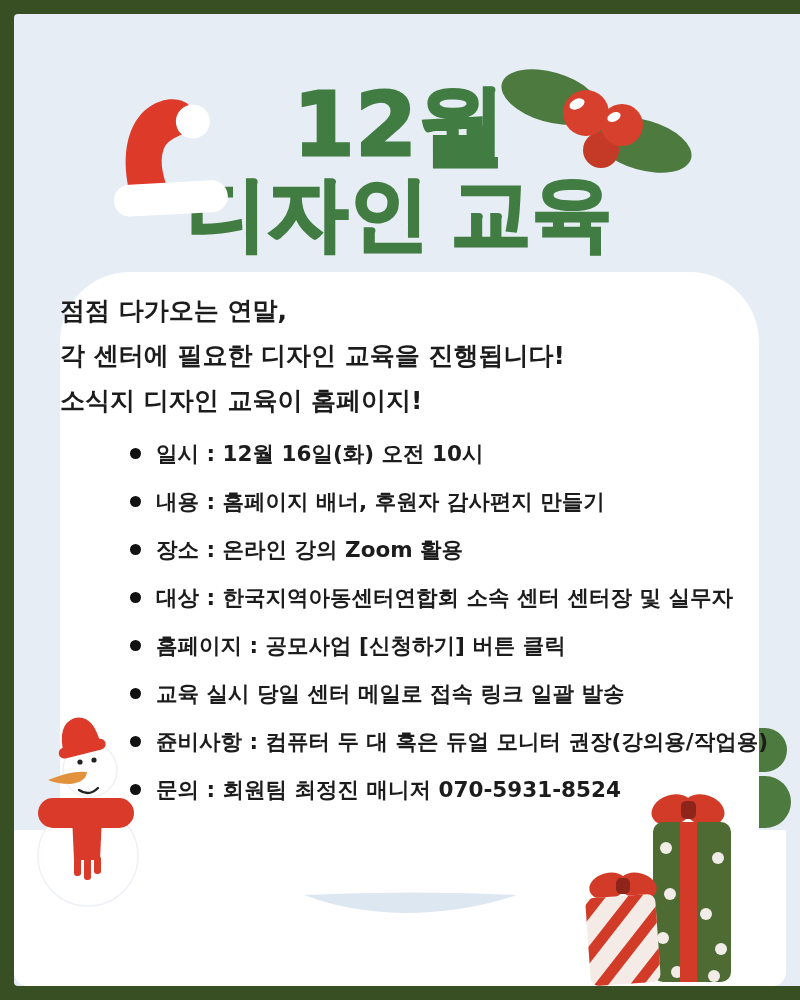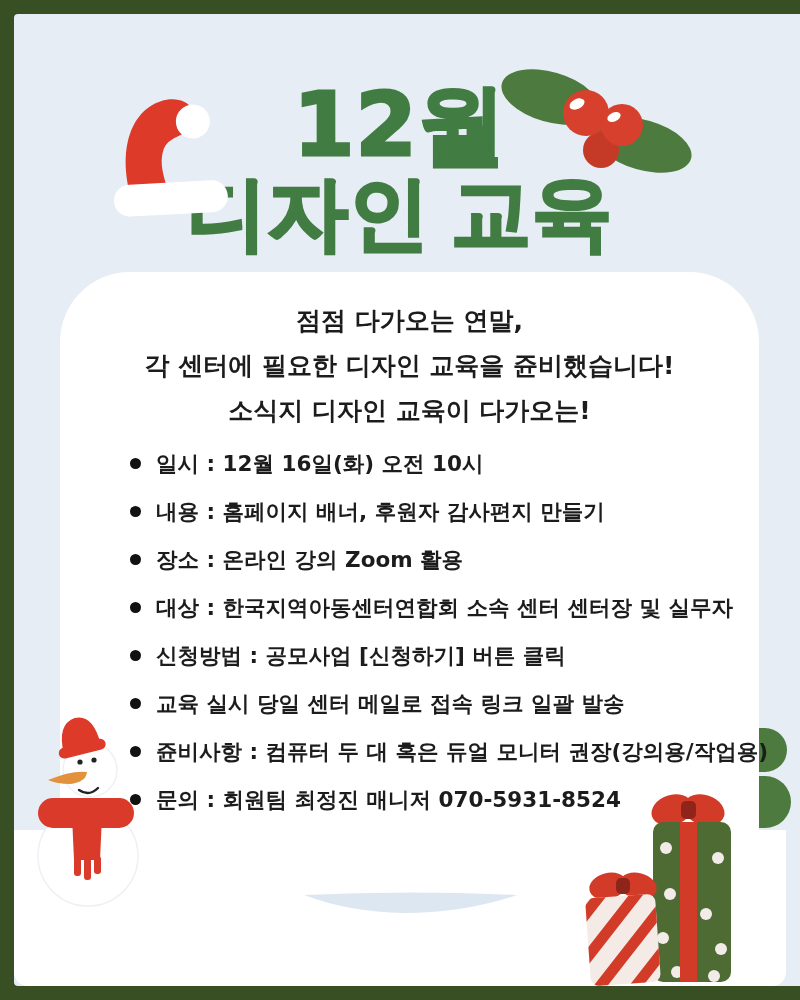--- a/index.html
+++ b/index.html
@@ -44,21 +44,21 @@
   .snow-drift{position:absolute;left:290px;top:876px;z-index:4;}
   .tree-bump{position:absolute;background:#4d7a3e;z-index:1;}
   .tree-bump.b1{left:745px;top:714px;width:28px;height:44px;border-radius:0 22px 22px 0;}
   .tree-bump.b2{left:745px;top:762px;width:32px;height:52px;border-radius:0 26px 26px 0;}
   
   .card-content{
     position:absolute;left:46px;top:258px;width:699px;height:668px;
     z-index:4;color:#1c1c1c;
   }
   .intro{
-    padding-top:26px;text-align:center;
+    padding-top:16px;
     font-size:25px;line-height:45px;font-weight:700;
   }
   .bullet-list{
     list-style:none;margin:6px 16px 0 0;padding:0 0 0 70px;
   }
   .bullet-list li{
     display:flex;align-items:center;height:48px;
     font-size:21.5px;font-weight:700;white-space:nowrap;
   }
   .bullet-dot{
@@ -111,43 +111,43 @@
 
     <div class="card"></div>
 
     <svg class="snow-drift" width="213" height="24" viewBox="0 0 213 24">
       <path d="M0,5 Q106,0 213,5 Q160,23 100,23 Q45,22 0,5 Z" fill="#dde7f1"></path>
     </svg>
 
     <div class="card-content">
       <div class="intro">
         <div>점점 다가오는 연말,</div>
-        <div>각 센터에 필요한 디자인 교육을 쥰비했습니다!</div>
-        <div>소식지 디자인 교육이 다가오는!</div>
+        <div>각 센터에 필요한 디자인 교육을 진행됩니다!</div>
+        <div>소식지 디자인 교육이 홈페이지!</div>
       </div>
       <ul class="bullet-list">
         <li>
             <span class="bullet-dot"></span>
             <span>일시 : 12월 16일(화) 오전 10시</span>
           </li>
         <li>
             <span class="bullet-dot"></span>
             <span>내용 : 홈페이지 배너, 후원자 감사편지 만들기</span>
           </li>
         <li>
             <span class="bullet-dot"></span>
             <span>장소 : 온라인 강의 Zoom 활용</span>
           </li>
         <li>
             <span class="bullet-dot"></span>
             <span>대상 : 한국지역아동센터연합회 소속 센터 센터장 및 실무자</span>
           </li>
         <li>
             <span class="bullet-dot"></span>
-            <span>신청방법 : 공모사업 [신청하기] 버튼 클릭</span>
+            <span>홈페이지 : 공모사업 [신청하기] 버튼 클릭</span>
           </li>
         <li>
             <span class="bullet-dot"></span>
             <span>교육 실시 당일 센터 메일로 접속 링크 일괄 발송</span>
           </li>
         <li>
             <span class="bullet-dot"></span>
             <span>쥰비사항 : 컴퓨터 두 대 혹은 듀얼 모니터 권장(강의용/작업용)</span>
           </li>
         <li>

